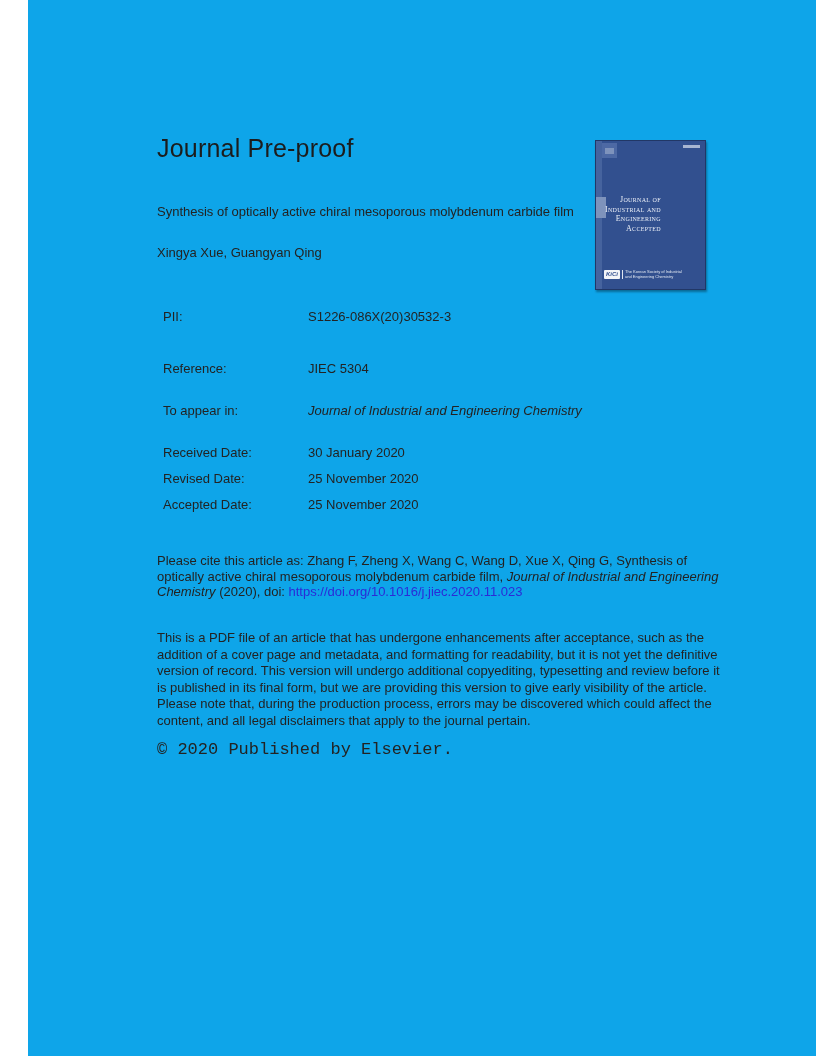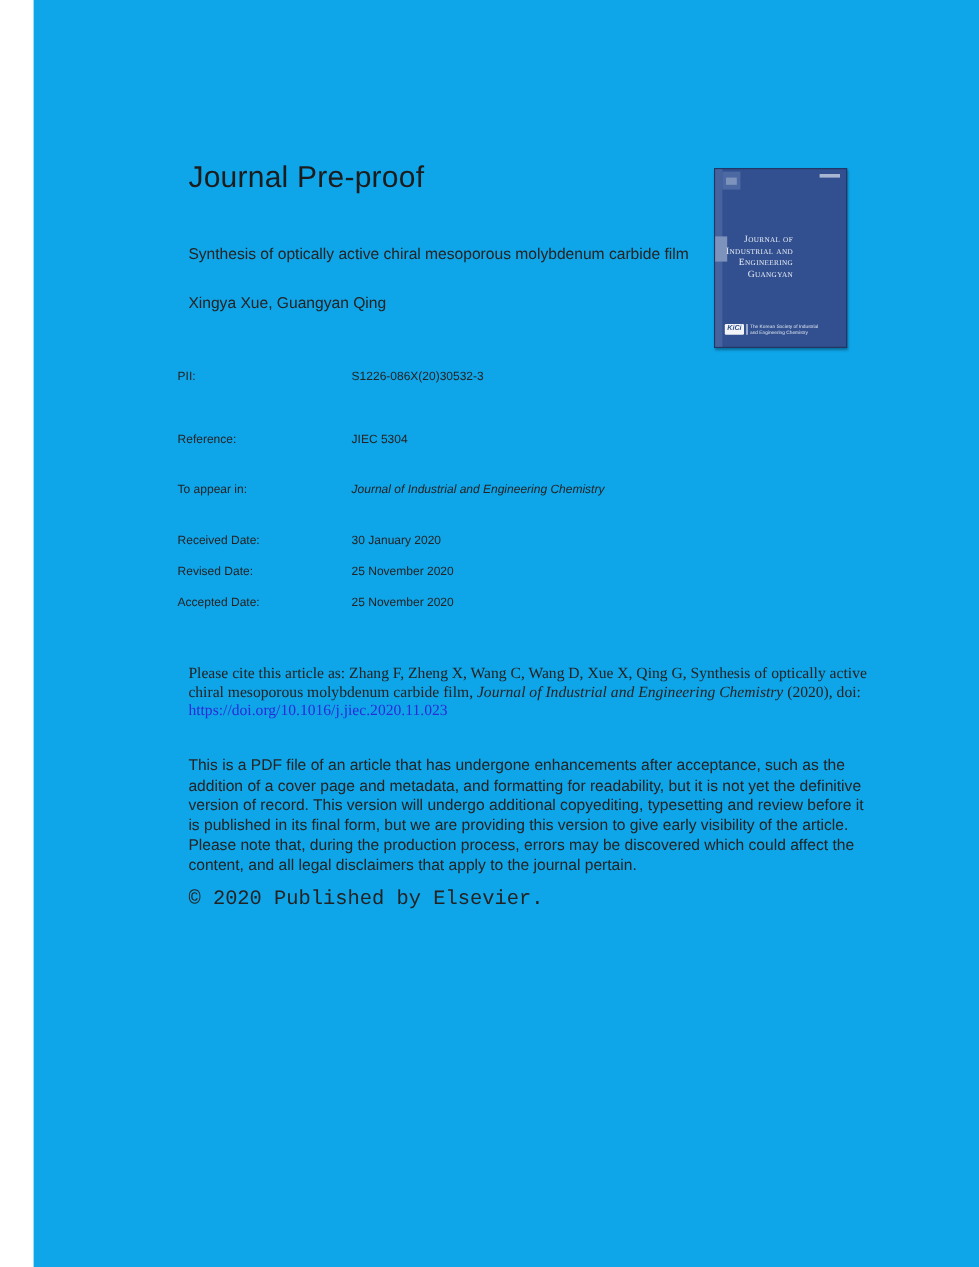--- a/index.html
+++ b/index.html
@@ -46,29 +46,29 @@
     padding:0 2px;border-radius:1px;margin-right:2px;
   }
   .cover-society{
     font-size:4px;line-height:4.5px;color:#dfe5f0;
     border-left:1px solid #dfe5f0;padding-left:2px;
   }
   
   .article-title{position:absolute;left:129px;top:204px;font-size:13px;white-space:nowrap;}
   .authors{position:absolute;left:129px;top:245px;font-size:13px;line-height:16px;}
   
-  .meta-row{position:absolute;left:120px;width:560px;height:16px;font-size:10px;}
+  .meta-row{position:absolute;left:135px;width:560px;height:16px;font-size:13px;}
   .meta-label{position:absolute;left:0;top:0;}
   .meta-value{position:absolute;left:145px;top:0;white-space:nowrap;}
   .italic{font-style:italic;}
   .link{color:#2b2bd7;text-decoration:none;cursor:pointer;}
   
   .citation{
     position:absolute;left:129px;top:553px;width:566px;margin:0;
-    font-size:13px;line-height:15.5px;font-family:Liberation Serif, serif;
+    font-size:13px;line-height:15.5px;
   }
   .disclaimer{
     position:absolute;left:129px;top:630px;width:566px;margin:0;
     font-size:13px;line-height:16.5px;
   }
   .copyright{position:absolute;left:129px;top:740px;font-size:17px;font-family:Liberation Mono, monospace;}
 </style>
 </head>
 <body>
 
@@ -80,21 +80,21 @@
     <div class="cover-band"></div>
     <div class="cover-emblem">
       <div class="cover-emblem-inner"></div>
     </div>
     <div class="cover-issn"></div>
     <div class="cover-tab"></div>
     <div class="cover-title">
       <div>Journal of</div>
       <div>Industrial and</div>
       <div>Engineering</div>
-      <div>Guangyan</div>
+      <div>Accepted</div>
     </div>
     <div class="cover-footer">
       <span class="cover-logo">KiCi</span>
       <span class="cover-society">
         <span>The Korean Society of Industrial</span><br>
         <span>and Engineering Chemistry</span>
       </span>
     </div>
   </div>
 

